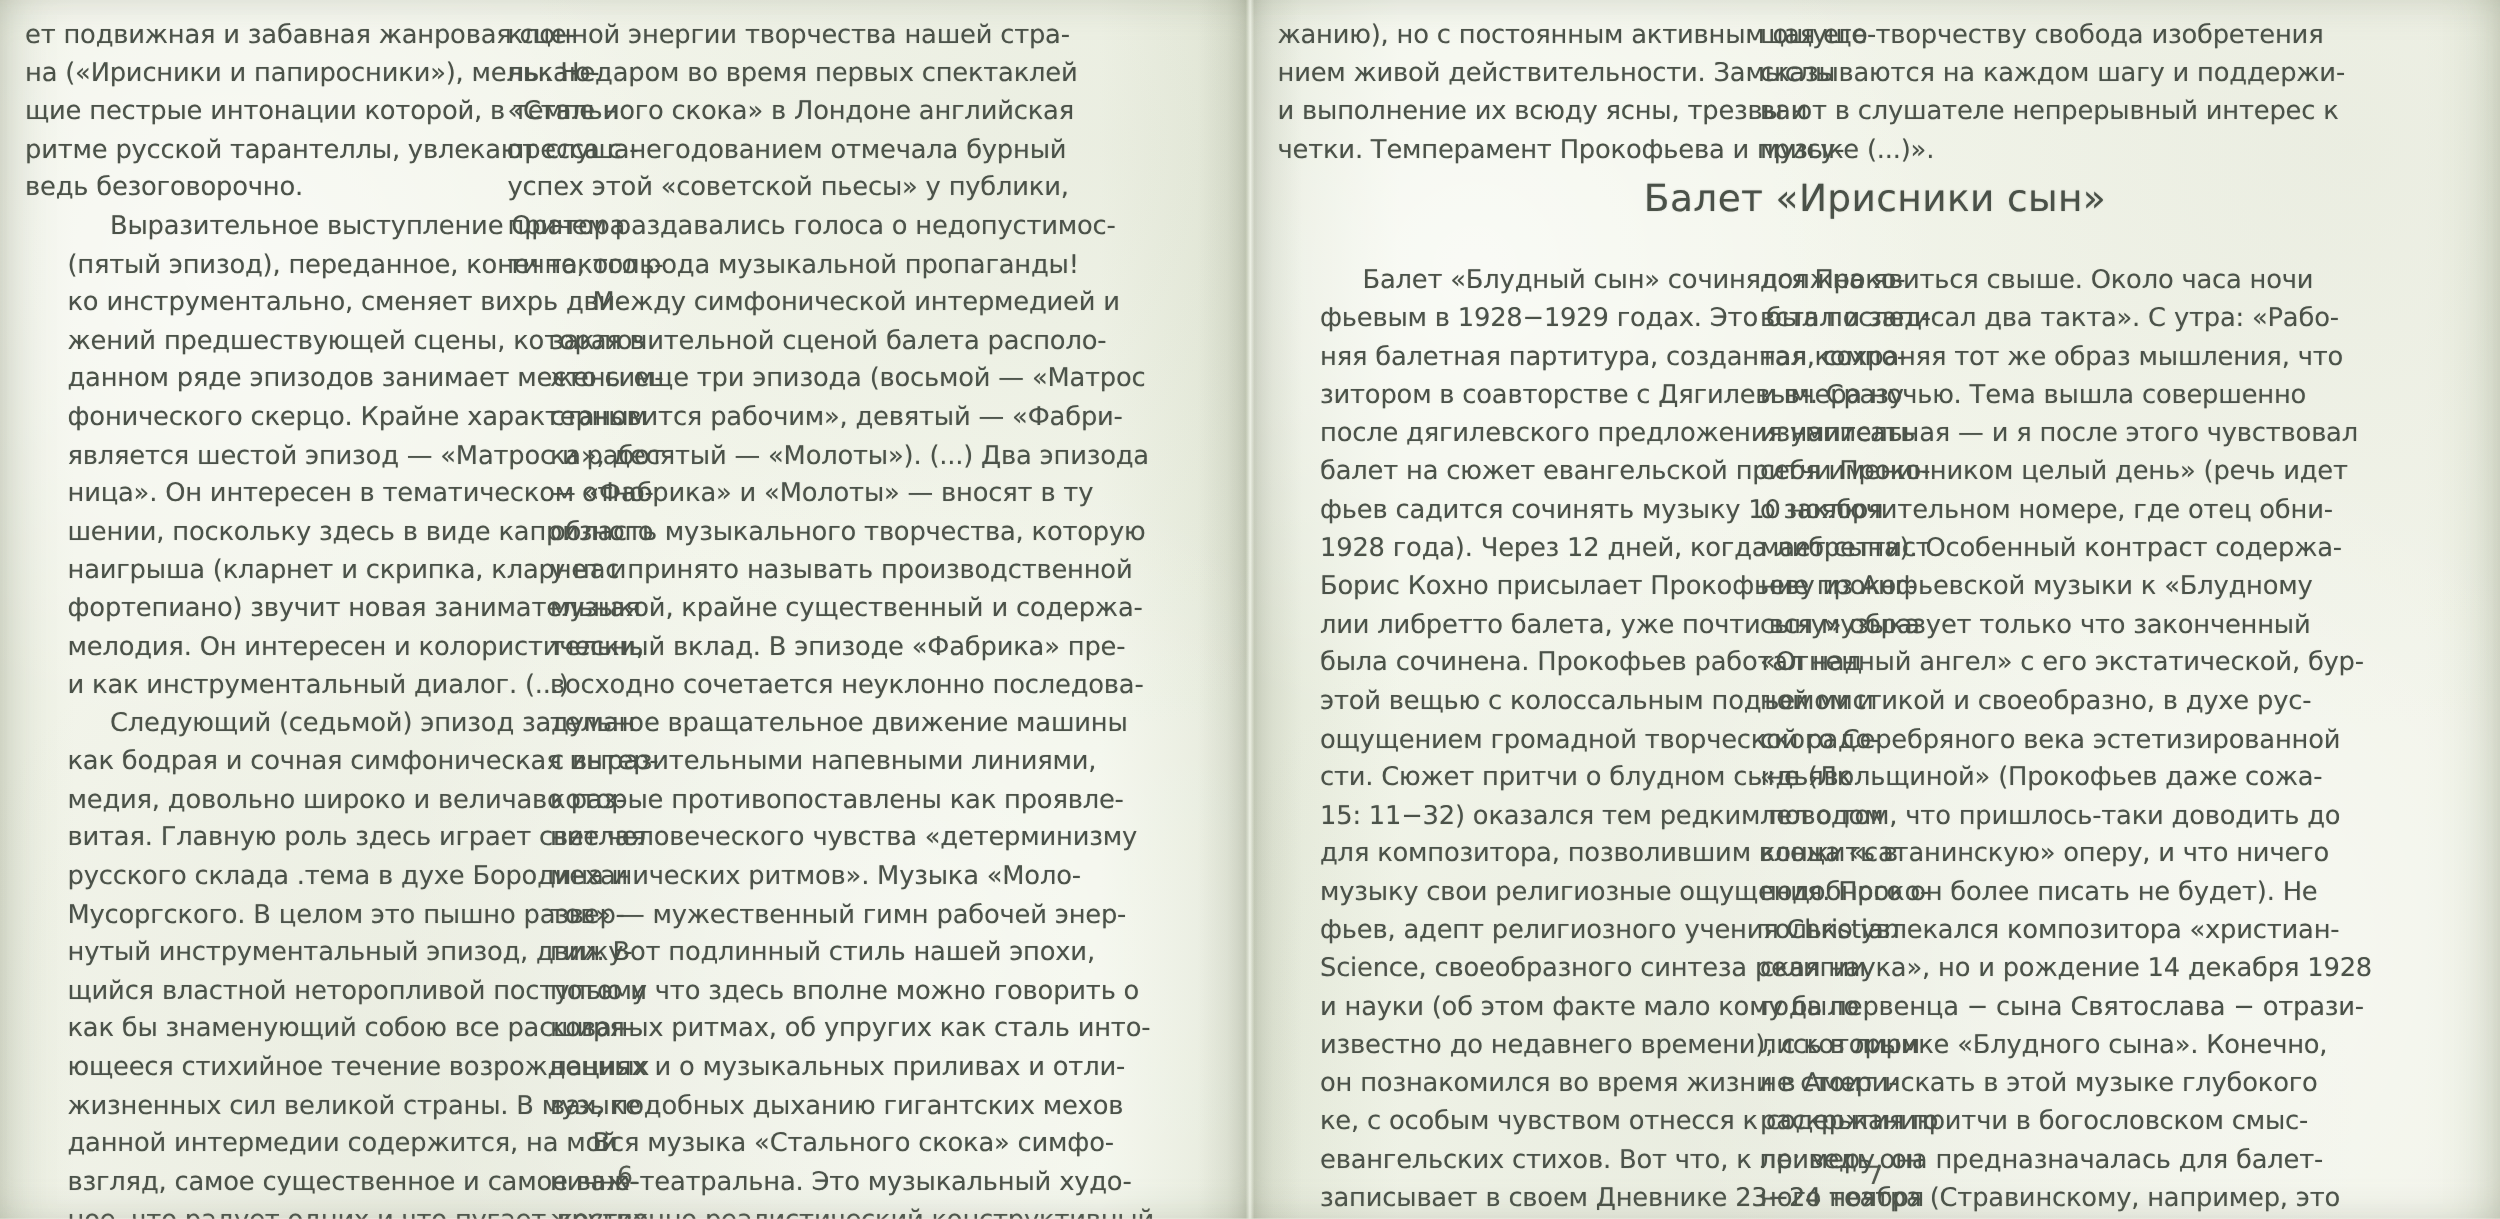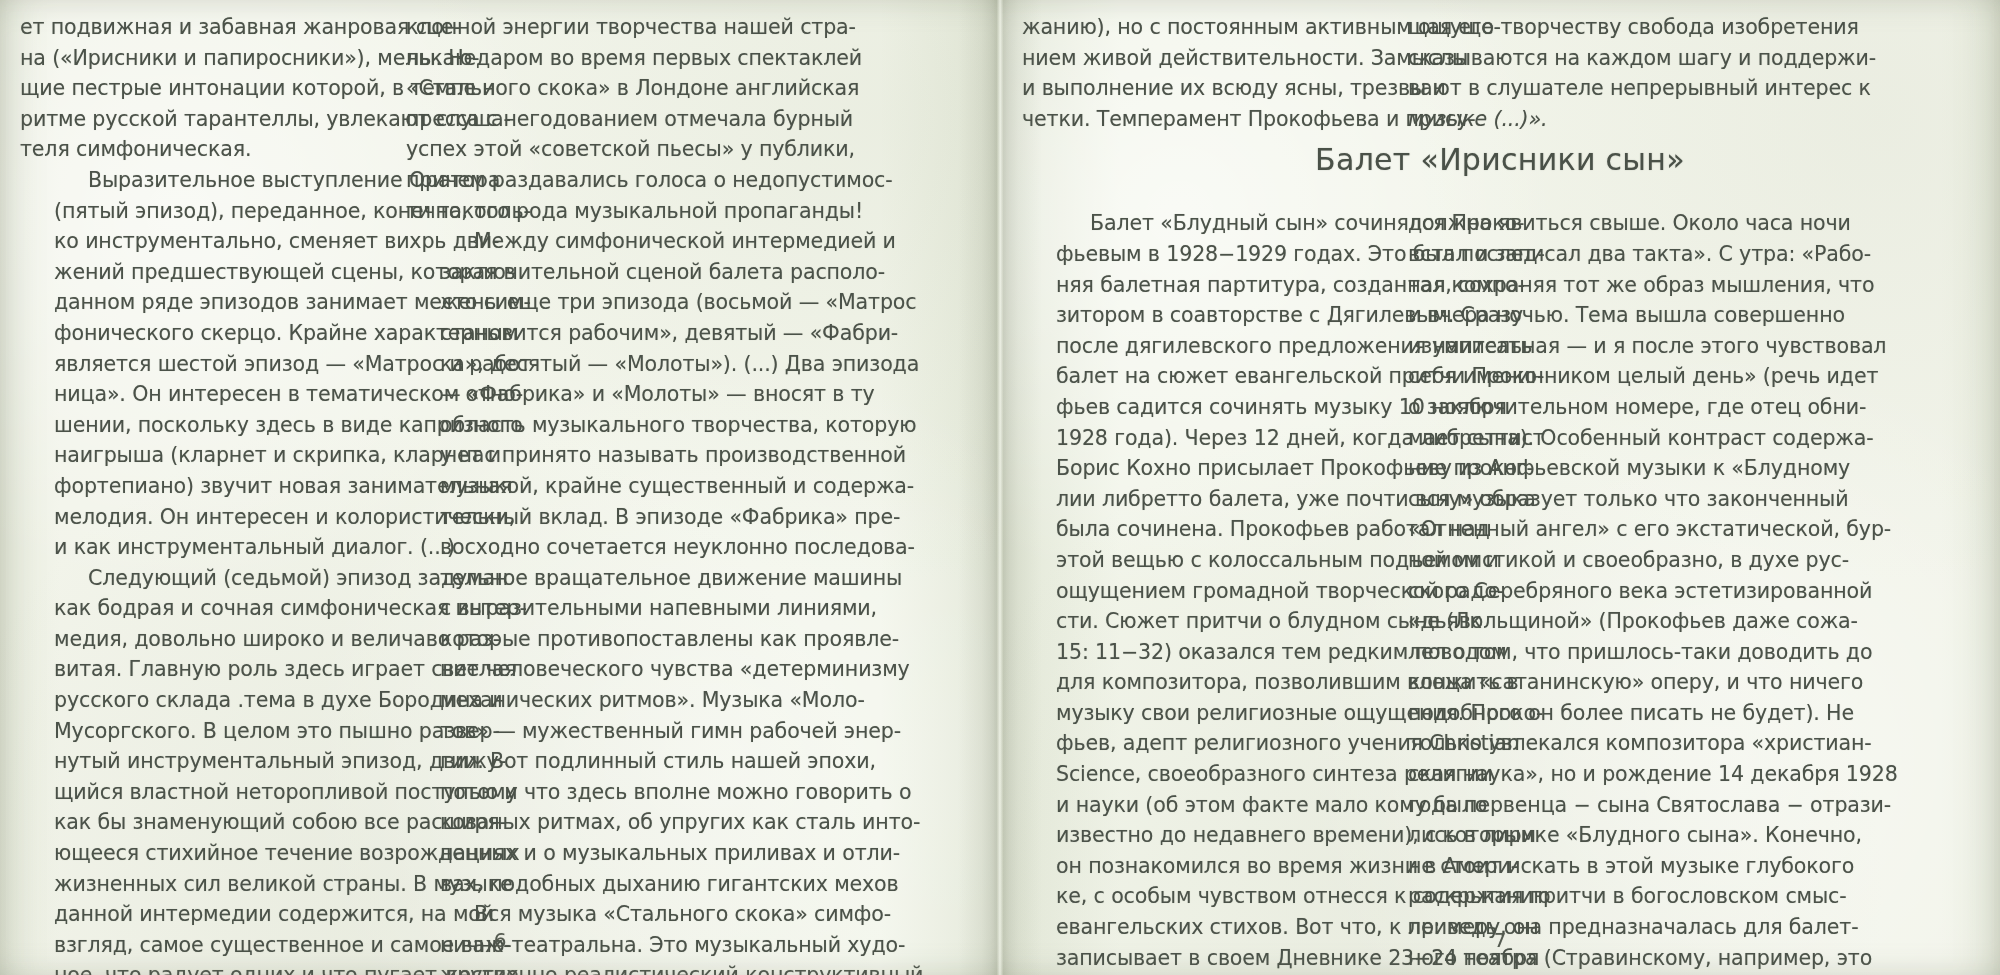--- a/index.html
+++ b/index.html
@@ -158,21 +158,21 @@
   <div class="page left">
     <div class="paper-noise"></div>
     <div class="page-body">
       <div class="cols">
         <div class="col" id="left-col-1">
             <p>
               <span class="ln" style="display: block; white-space: nowrap;">ет подвижная и забавная жанровая сце-</span>
               <span class="ln" style="display: block; white-space: nowrap;">на («Ирисники и папиросники»), мелькаю-</span>
               <span class="ln" style="display: block; white-space: nowrap;">щие пестрые интонации которой, в темпе и</span>
               <span class="ln" style="display: block; white-space: nowrap;">ритме русской тарантеллы, увлекают слуша-</span>
-              <span class="ln" style="display: block; white-space: nowrap;">теля симфоническая.</span>
+              <span class="ln" style="display: block; white-space: nowrap;">ведь безоговорочно.</span>
             </p>
             <p class="indent">
               <span class="ln" style="display: block; white-space: nowrap; padding-left: 34px;">Выразительное выступление Оратора</span>
               <span class="ln" style="display: block; white-space: nowrap;">(пятый эпизод), переданное, конечно, толь-</span>
               <span class="ln" style="display: block; white-space: nowrap;">ко инструментально, сменяет вихрь дви-</span>
               <span class="ln" style="display: block; white-space: nowrap;">жений предшествующей сцены, которая в</span>
               <span class="ln" style="display: block; white-space: nowrap;">данном ряде эпизодов занимает место сим-</span>
               <span class="ln" style="display: block; white-space: nowrap;">фонического скерцо. Крайне характерным</span>
               <span class="ln" style="display: block; white-space: nowrap;">является шестой эпизод — «Матрос и работ-</span>
               <span class="ln" style="display: block; white-space: nowrap;">ница». Он интересен в тематическом отно-</span>
@@ -284,21 +284,21 @@
               <span class="ln" style="display: block; white-space: nowrap;">евангельских стихов. Вот что, к примеру, он</span>
               <span class="ln" style="display: block; white-space: nowrap;">записывает в своем Дневнике 23−24 ноября</span>
               <span class="ln" style="display: block; white-space: nowrap;">1928 года: «Вечером, засыпая, я все искал</span>
             </p>
           </div>
         <div class="col" id="right-col-2">
             <p>
               <span class="ln" style="display: block; white-space: nowrap;">щая его творчеству свобода изобретения</span>
               <span class="ln" style="display: block; white-space: nowrap;">сказываются на каждом шагу и поддержи-</span>
               <span class="ln" style="display: block; white-space: nowrap;">вают в слушателе непрерывный интерес к</span>
-              <span class="ln" style="display: block; white-space: nowrap; font-style: italic;">музыке (...)».</span>
+              <span class="ln" style="display: block; white-space: nowrap;">музыке (...)».</span>
             </p>
             <div style="height: 74px;"></div>
             <p>
               <span class="ln" style="display: block; white-space: nowrap;">должна явиться свыше. Около часа ночи</span>
               <span class="ln" style="display: block; white-space: nowrap;">встал и записал два такта». С утра: «Рабо-</span>
               <span class="ln" style="display: block; white-space: nowrap;">тал, сохраняя тот же образ мышления, что</span>
               <span class="ln" style="display: block; white-space: nowrap;">и вчера ночью. Тема вышла совершенно</span>
               <span class="ln" style="display: block; white-space: nowrap;">изумительная — и я после этого чувствовал</span>
               <span class="ln" style="display: block; white-space: nowrap;">себя именинником целый день» (речь идет</span>
               <span class="ln" style="display: block; white-space: nowrap;">о заключительном номере, где отец обни-</span>

